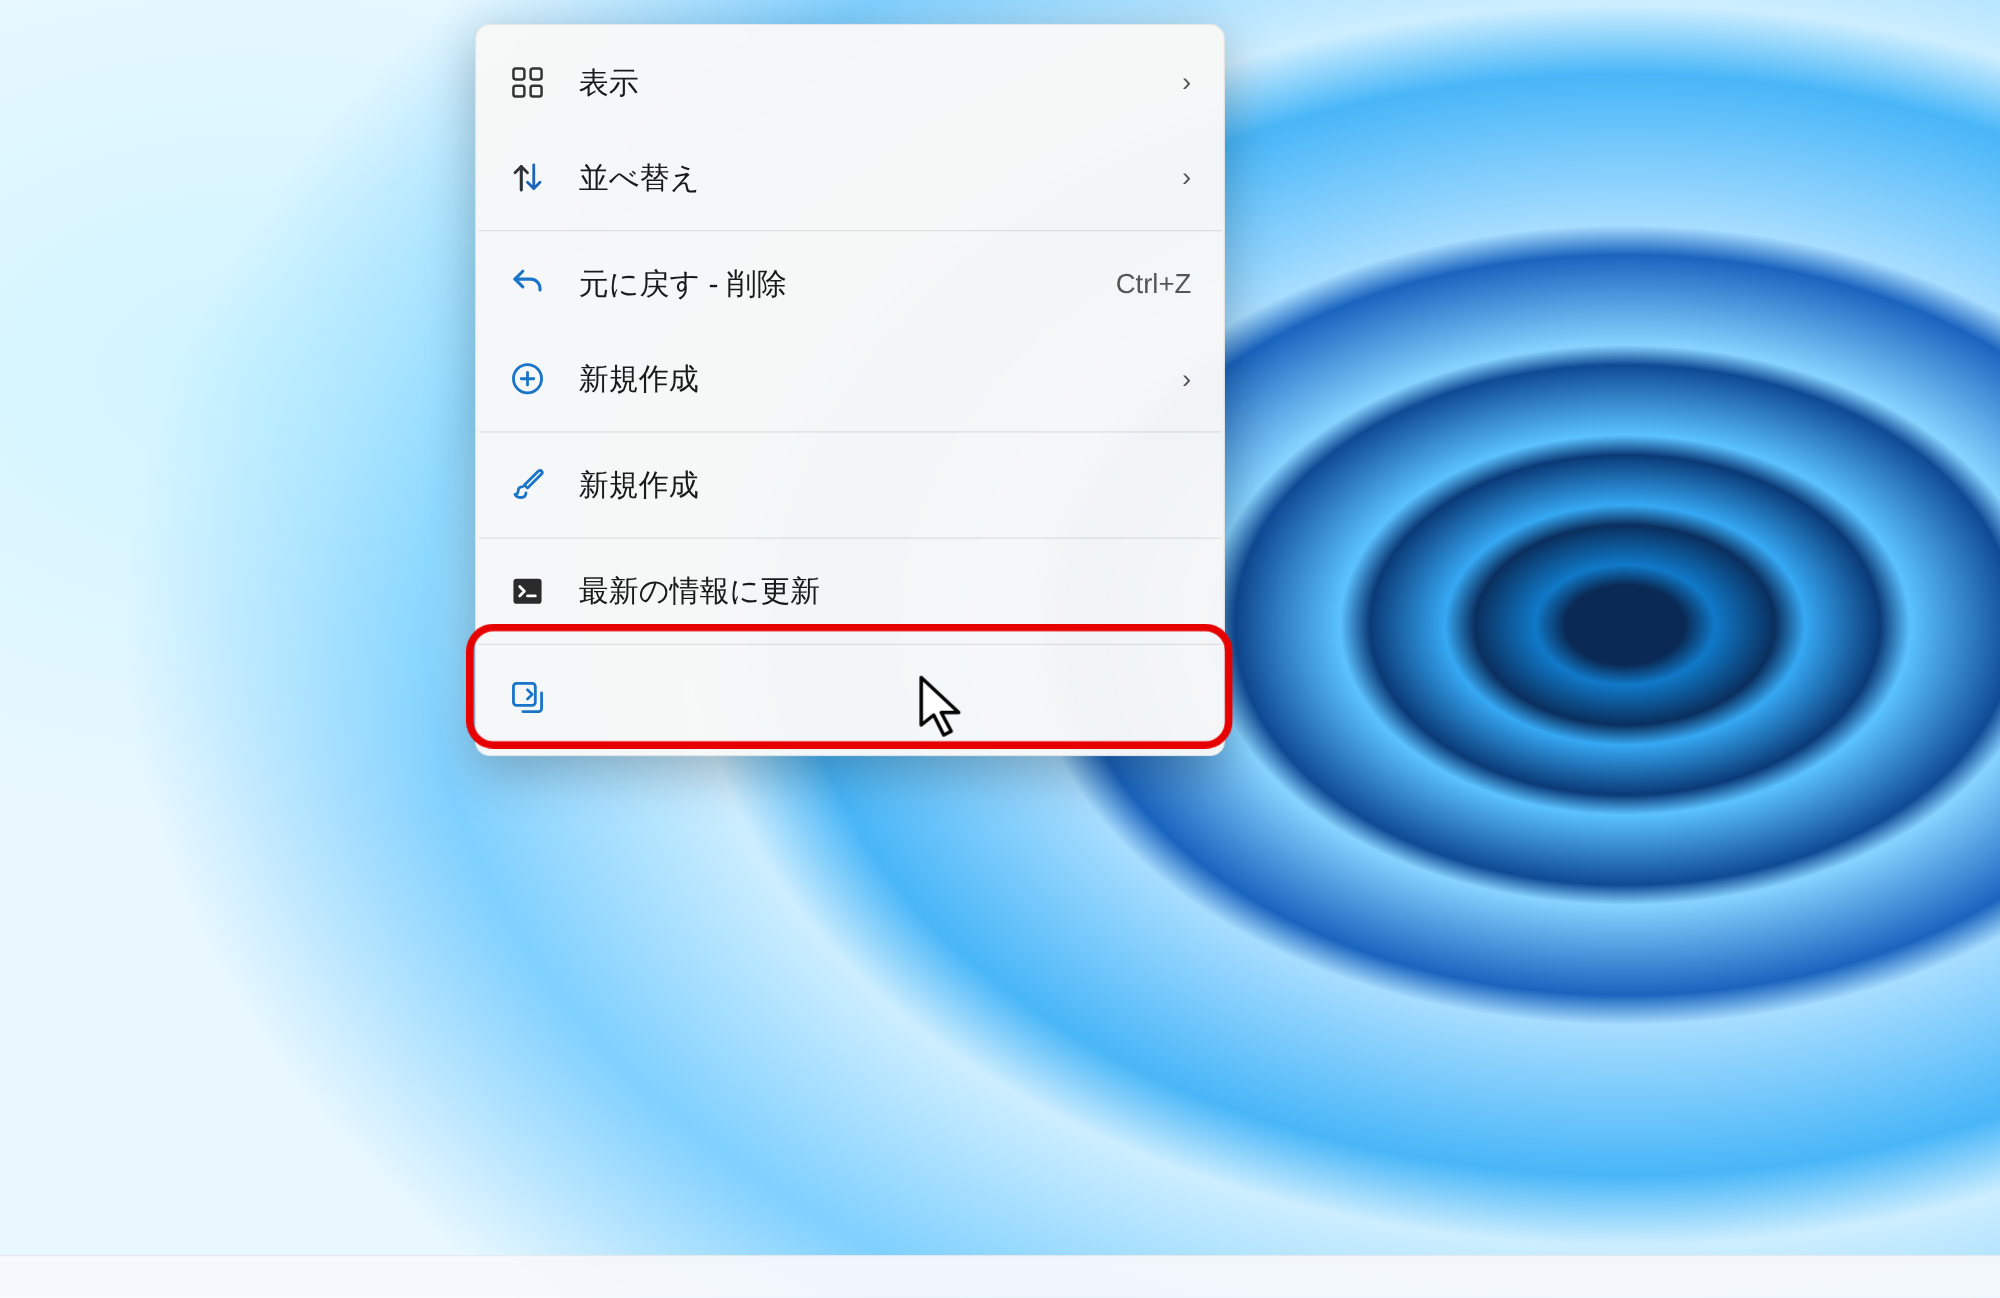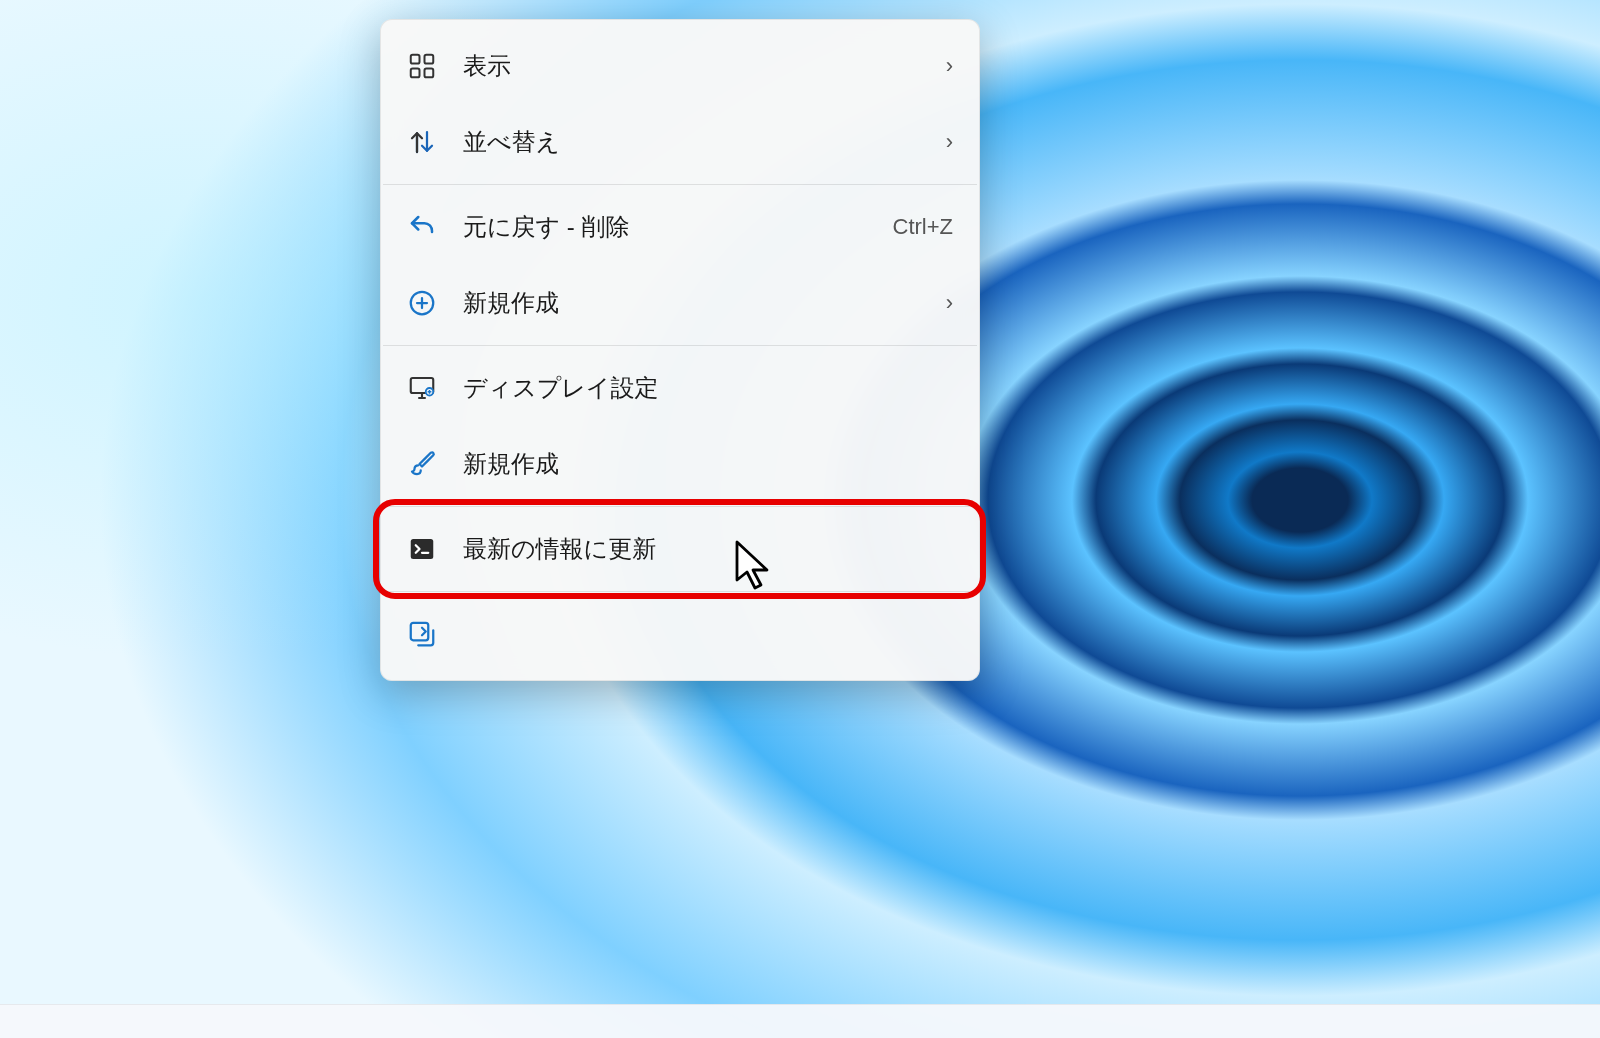--- a/index.html
+++ b/index.html
@@ -150,31 +150,20 @@
           <circle cx="12" cy="12" r="9"></circle>
             <path d="M12 8v8M8 12h8"></path>
         </svg>
       </span>
       <span class="label">新規作成</span>
       <span class="chevron">›</span>
     </div>
 
     <div class="separator"></div>
 
-    <div class="menu-item">
-      <span class="icon">
-        <svg width="30" height="30" viewBox="0 0 24 24" fill="none" stroke="#333" stroke-width="1.7">
-          <rect x="3" y="4" width="18" height="12" rx="1.5"></rect>
-            <path d="M9 20h6M12 16v4"></path>
-          <circle cx="18" cy="15" r="3" fill="#f8f8f8" stroke="#1a75c8" stroke-width="1.5"></circle>
-          <path d="M18 13.5v3M16.5 15h3" stroke="#1a75c8" stroke-width="1.2"></path>
-        </svg>
-      </span>
-      <span class="label">ディスプレイ設定</span>
-    </div>
 
     <div class="menu-item">
       <span class="icon">
         <svg width="30" height="30" viewBox="0 0 24 24" fill="none" stroke="#1a75c8" stroke-width="1.8" stroke-linecap="round" stroke-linejoin="round">
           <path d="M19 3c-1.5 1.5-7 7-9 9l2 2c2-2 7.5-7.5 9-9 1-1 0-3-2-2z"></path>
           <path d="M9 13c-2 0-3 1-3 3 0 1-1 2-2 2 1 2 3 2 4 2 2 0 3-1 3-3"></path>
         </svg>
       </span>
       <span class="label">新規作成</span>
     </div>

